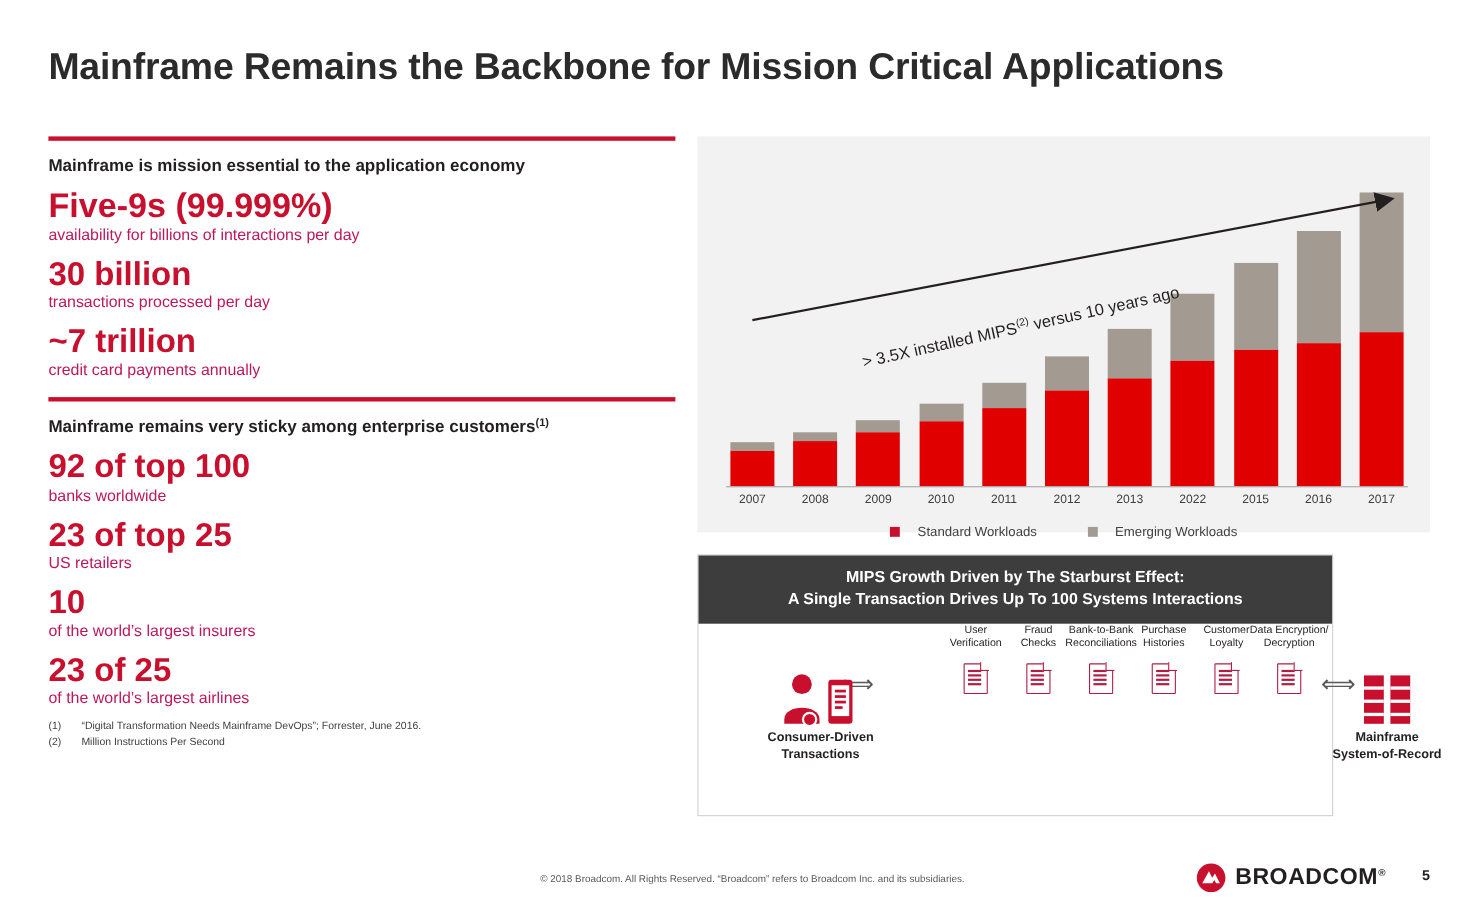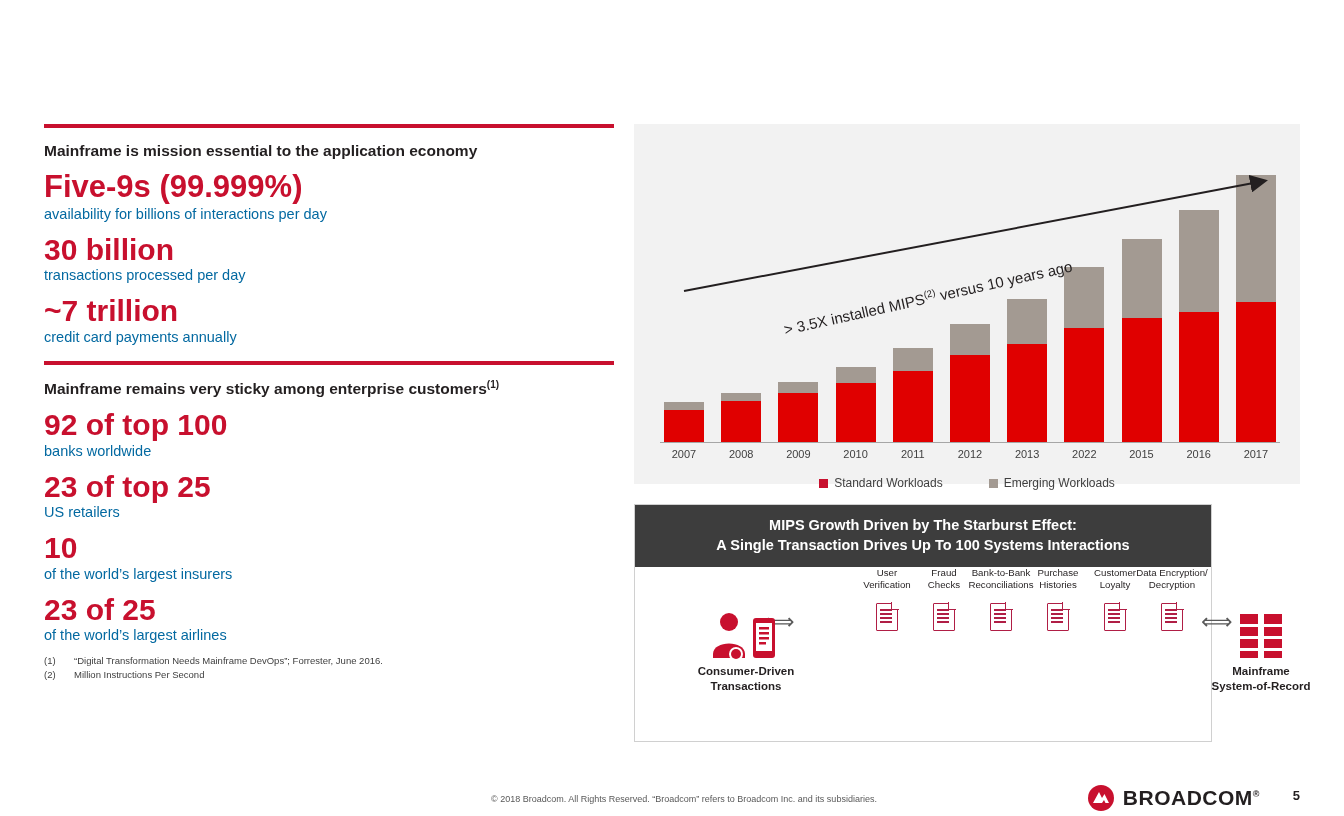--- a/index.html
+++ b/index.html
@@ -27,21 +27,21 @@
     font-size:15.5px;font-weight:bold;color:#231f20;
     margin-top:14px;margin-bottom:10px;
   }
   .section-head sup{font-size:10px;}
   .stat{margin-bottom:4px;}
   .stat .big{
     color:#c8102e;font-size:30px;font-weight:bold;line-height:1.12;
   }
   .stat .big.xl{font-size:31px;}
   .stat .sub{
-    font-size:14.5px;color:#0369a1;margin-top:1px;margin-bottom:11px;
+    font-size:14.5px;color:#be185d;margin-top:1px;margin-bottom:11px;
   }
   .block2{margin-top:16px;}
   .footnotes{
     margin-top:10px;font-size:9.5px;color:#404040;line-height:1.45;
   }
   .footnotes .fn{display:flex;}
   .footnotes .fn .mk{width:30px;flex:0 0 30px;}
 
   
   .right{position:absolute;left:634px;top:124px;width:666px;}
@@ -64,21 +64,21 @@
     display:flex;justify-content:space-between;
   }
   .xlabels span{
     width:40px;text-align:center;font-size:11px;color:#404040;
   }
   .legend{
     position:absolute;left:0;top:352px;width:666px;
     display:flex;justify-content:center;gap:46px;
     font-size:12px;color:#404040;
   }
-  .legend .item{display:flex;align-items:center;gap:6px;}
+  .legend .item{display:flex;align-items:center;gap:16px;}
   .swatch{width:9px;height:9px;display:inline-block;}
   .sw-std{background:#c8102e;}
   .sw-emg{background:#a39a92;}
 
   .arrow-wrap{position:absolute;left:0;top:0;width:666px;height:330px;pointer-events:none;}
   .arrow-label{
     position:absolute;left:152px;top:196px;
     font-size:15px;color:#231f20;font-weight:400;
     transform:rotate(-12.5deg);transform-origin:left bottom;
     white-space:nowrap;
@@ -145,20 +145,21 @@
   .brand-name sup{font-size:9px;vertical-align:super;}
   .pagenum{
     position:absolute;right:44px;top:788px;font-size:13px;color:#231f20;font-weight:bold;
   }
 </style>
 </head>
 <body>
 
 <div class="slide">
 
+  <div class="title">Mainframe Remains the Backbone for Mission Critical Applications</div>
 
   <div class="left">
 
     <div class="rule"></div>
 
     <div class="section-head">
       <span>Mainframe is mission essential to the application economy</span>
     </div>
 
     <div class="stat">

